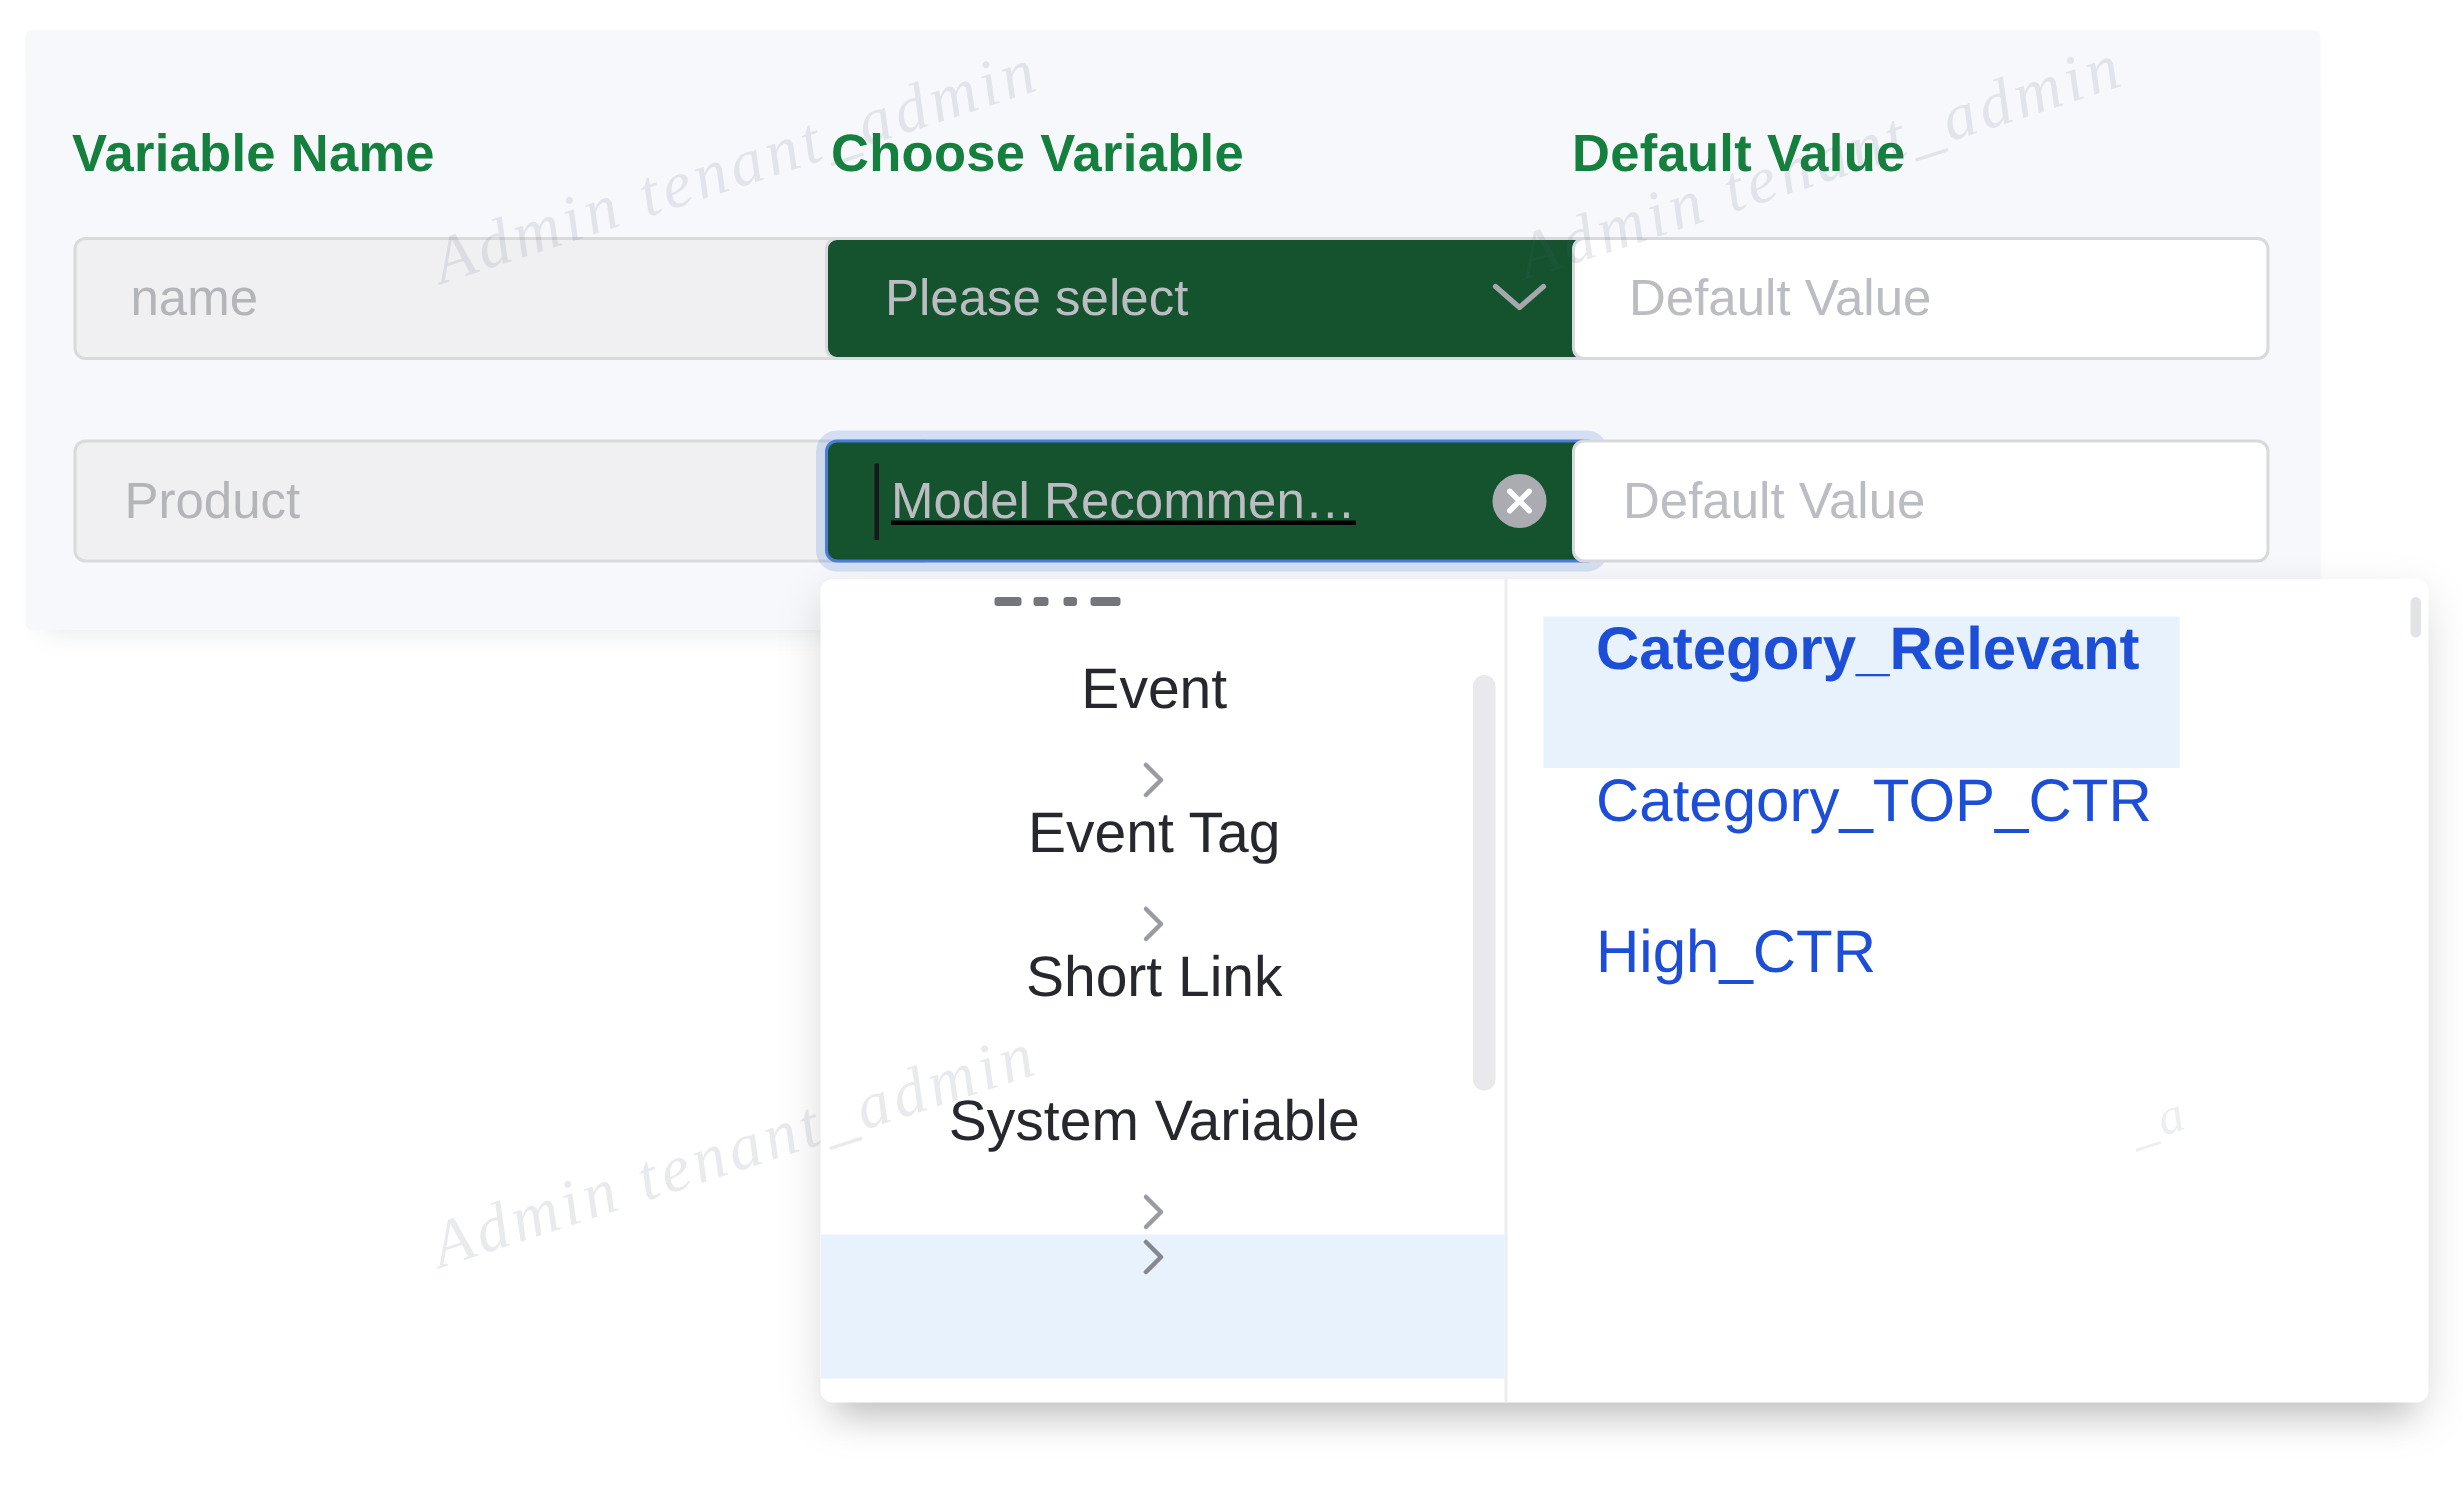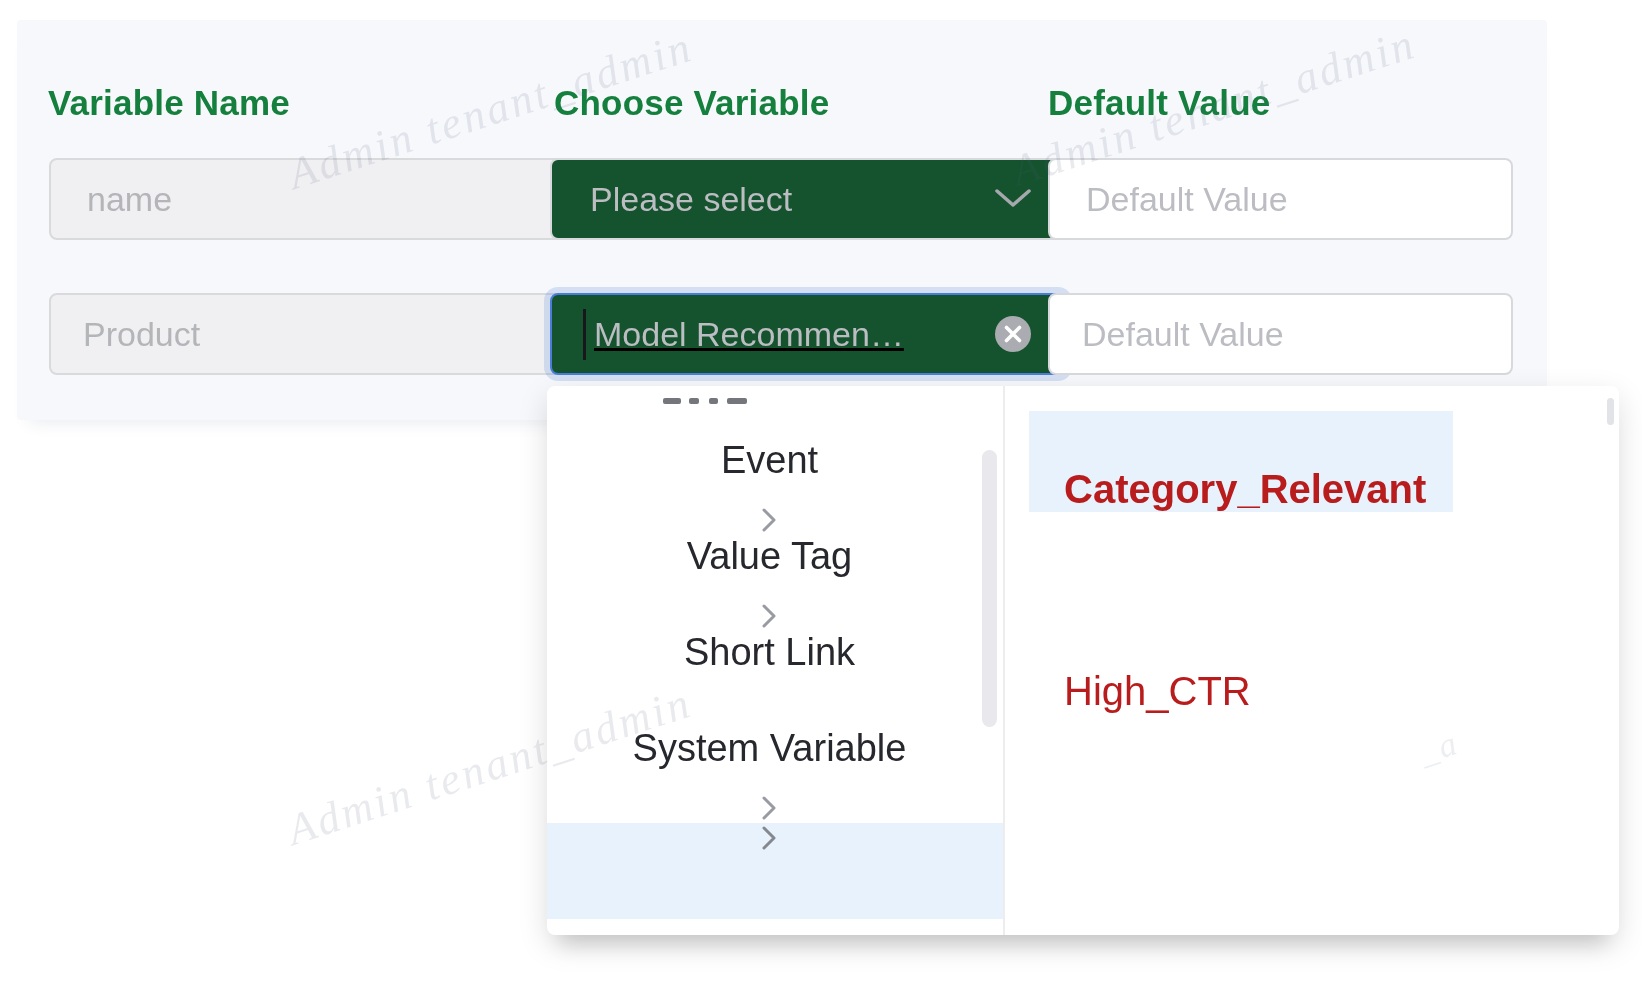--- a/index.html
+++ b/index.html
@@ -69,22 +69,22 @@
   .menu-item {
     position:absolute; left:0; width:100%; height:96px;
     display:flex; align-items:center; padding:0 44px 0 33px; cursor:pointer;
     font-size:38px; color:#26282d; white-space:nowrap;flex-direction:column;
   }
   .menu-item .label { flex:1 1 auto; overflow:hidden; }
   .menu-item.active { background:#e7f2fc; font-weight:600; }
 
   .sub-item {
     position:absolute; left:24px; width:424px; height:101px;
-    display:flex; align-items:flex-end; padding-left:35px; cursor:pointer;
-    font-size:40px; color:#b91c1c; white-space:nowrap;
+    display:flex; align-items:flex-start; padding-left:35px; cursor:pointer;
+    font-size:40px; color:#1d4ed8; white-space:nowrap;
   }
   .sub-item.active { background:#e7f2fc; font-weight:600; }
 
   .clipped-frag { position:absolute; top:12px; left:116px; height:8px; }
   .clipped-frag i {
     position:absolute; top:0; height:6px; background:#74767c; border-radius:2px; display:block;
   }
 
   .scroll-thumb1 {
     position:absolute; right:6px; top:64px; width:15px; height:277px;
@@ -158,21 +158,21 @@
       <div class="menu-item" style="top:53px;">
         <span class="label">Event</span>
         <span>
           <svg width="17" height="30" viewBox="0 0 17 30">
               <polyline points="3,5 13,15 3,25" fill="none" stroke="#989ba2" stroke-width="3" stroke-linecap="round" stroke-linejoin="round"></polyline>
             </svg>
         </span>
       </div>
 
       <div class="menu-item" style="top:149px;">
-        <span class="label">Value Tag</span>
+        <span class="label">Event Tag</span>
         <span>
           <svg width="17" height="30" viewBox="0 0 17 30">
               <polyline points="3,5 13,15 3,25" fill="none" stroke="#989ba2" stroke-width="3" stroke-linecap="round" stroke-linejoin="round"></polyline>
             </svg>
         </span>
       </div>
 
       <div class="menu-item" style="top:245px;">
         <span class="label">Short Link</span>
       </div>
@@ -193,20 +193,23 @@
             </svg>
         </span>
       </div>
 
       <div class="scroll-thumb1"></div>
     </div>
 
     <div class="menu-col second">
       <div class="sub-item active" style="top:25px;">
         <span class="label">Category_Relevant</span>
+      </div>
+      <div class="sub-item" style="top:126px;">
+        <span class="label">Category_TOP_CTR</span>
       </div>
       <div class="sub-item" style="top:227px;">
         <span class="label">High_CTR</span>
       </div>
       <div class="scroll-thumb2"></div>
     </div>
   </div>
 
   <div class="wm w1">Admin tenant_admin</div>
   <div class="wm w2">Admin tenant_admin</div>

